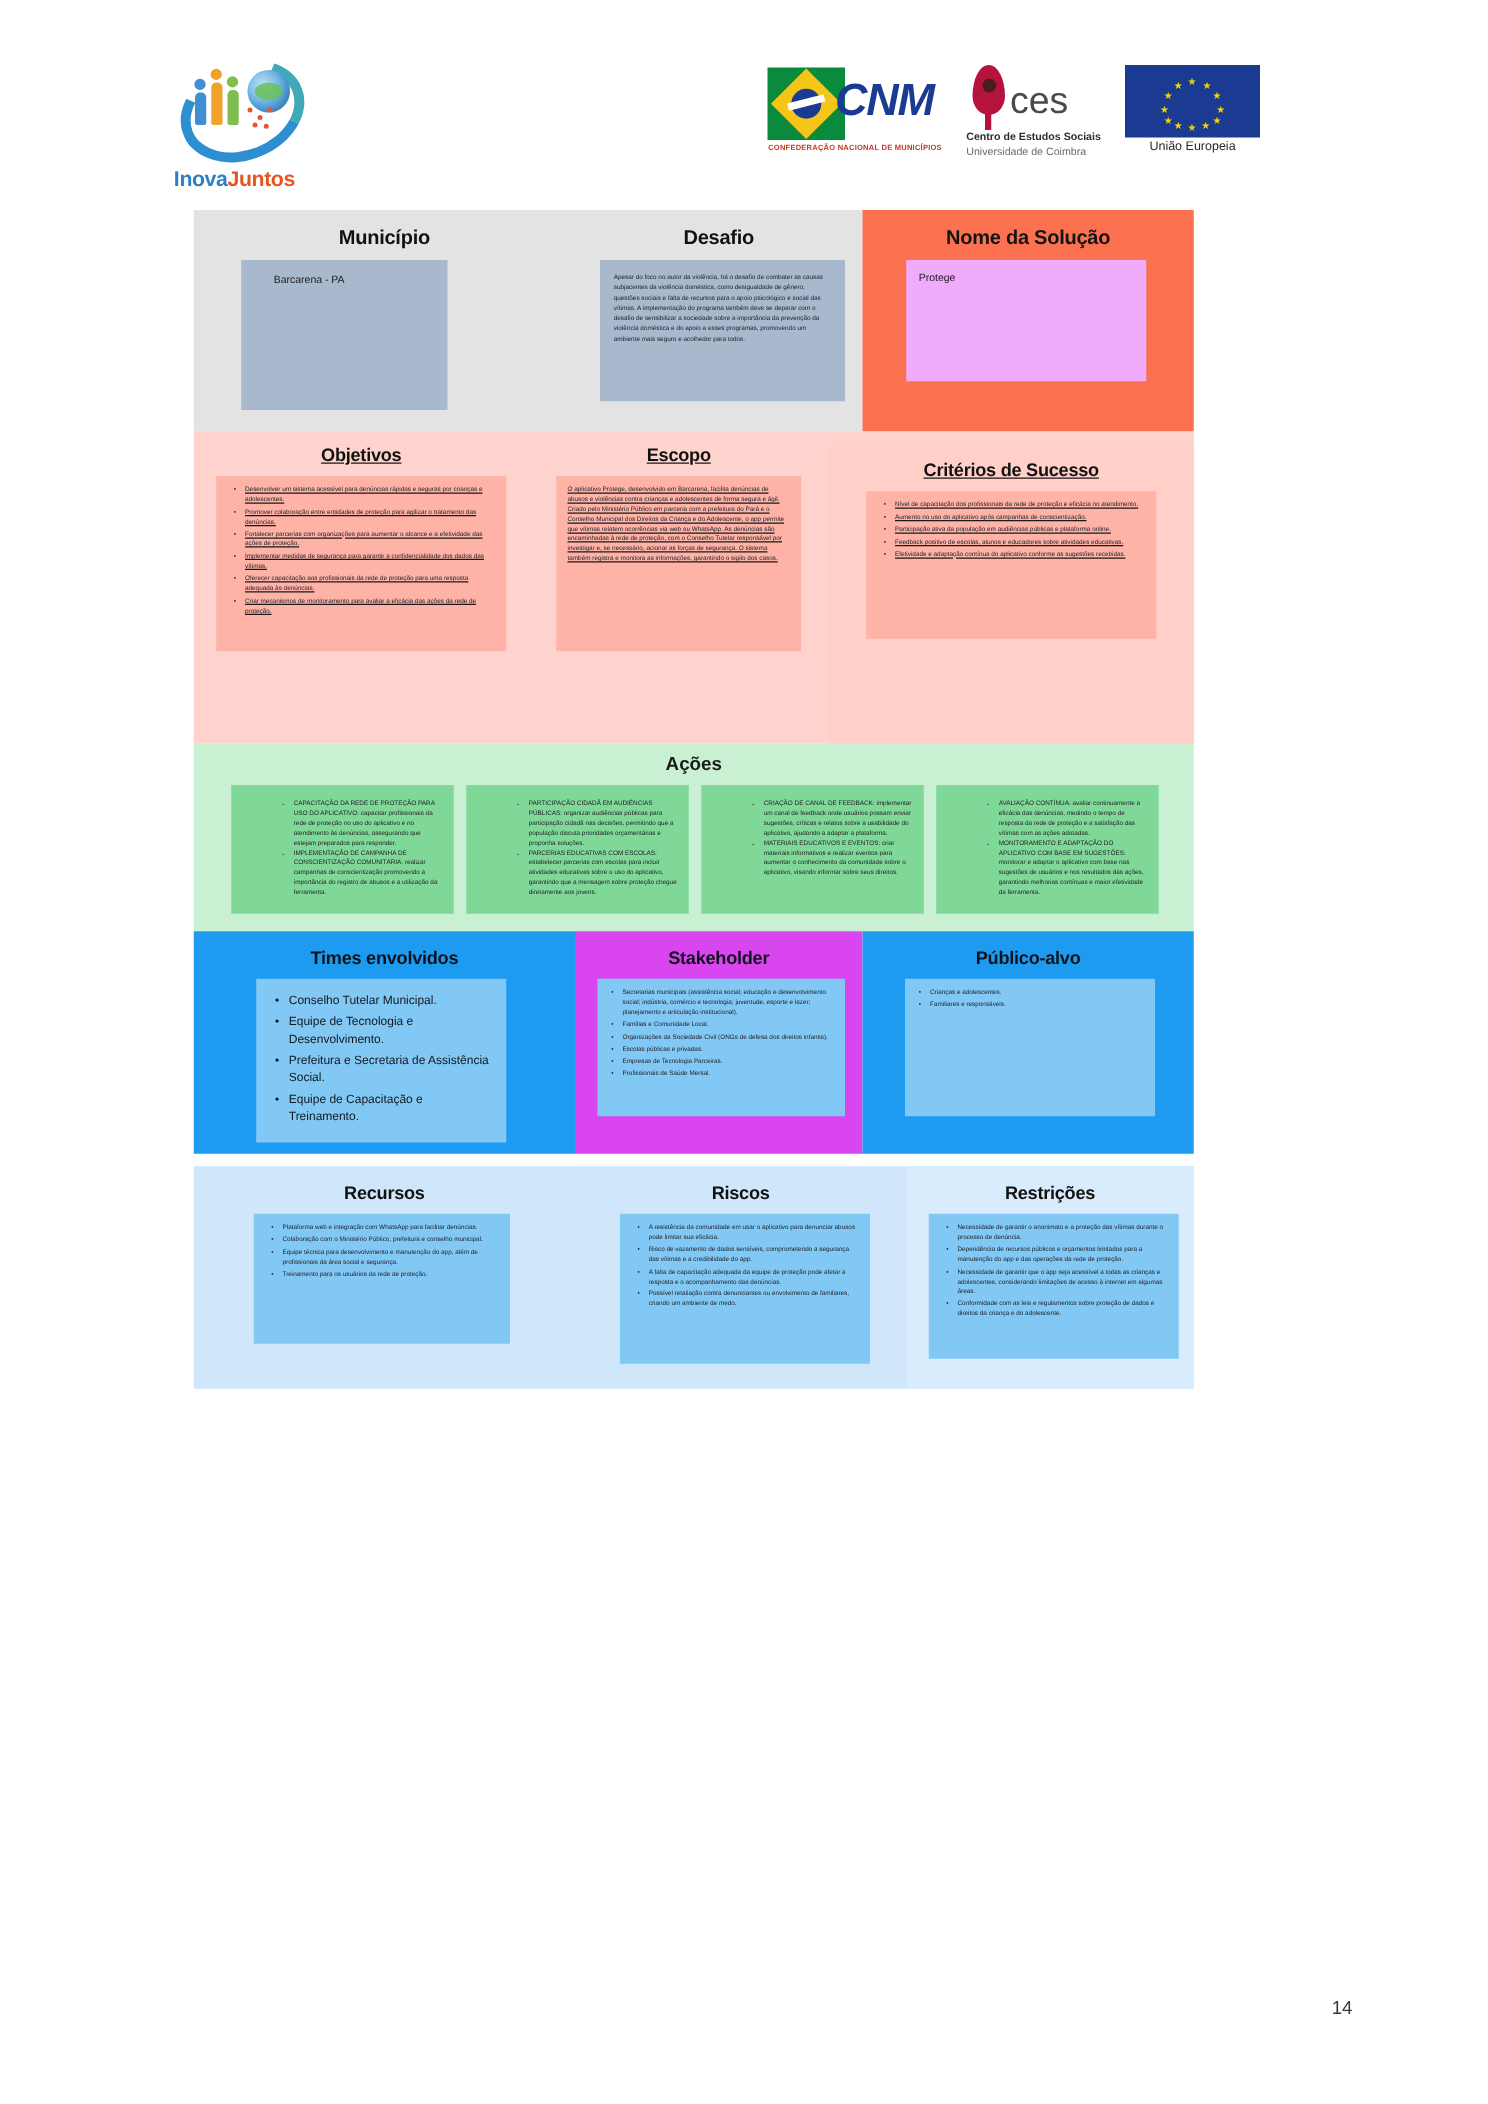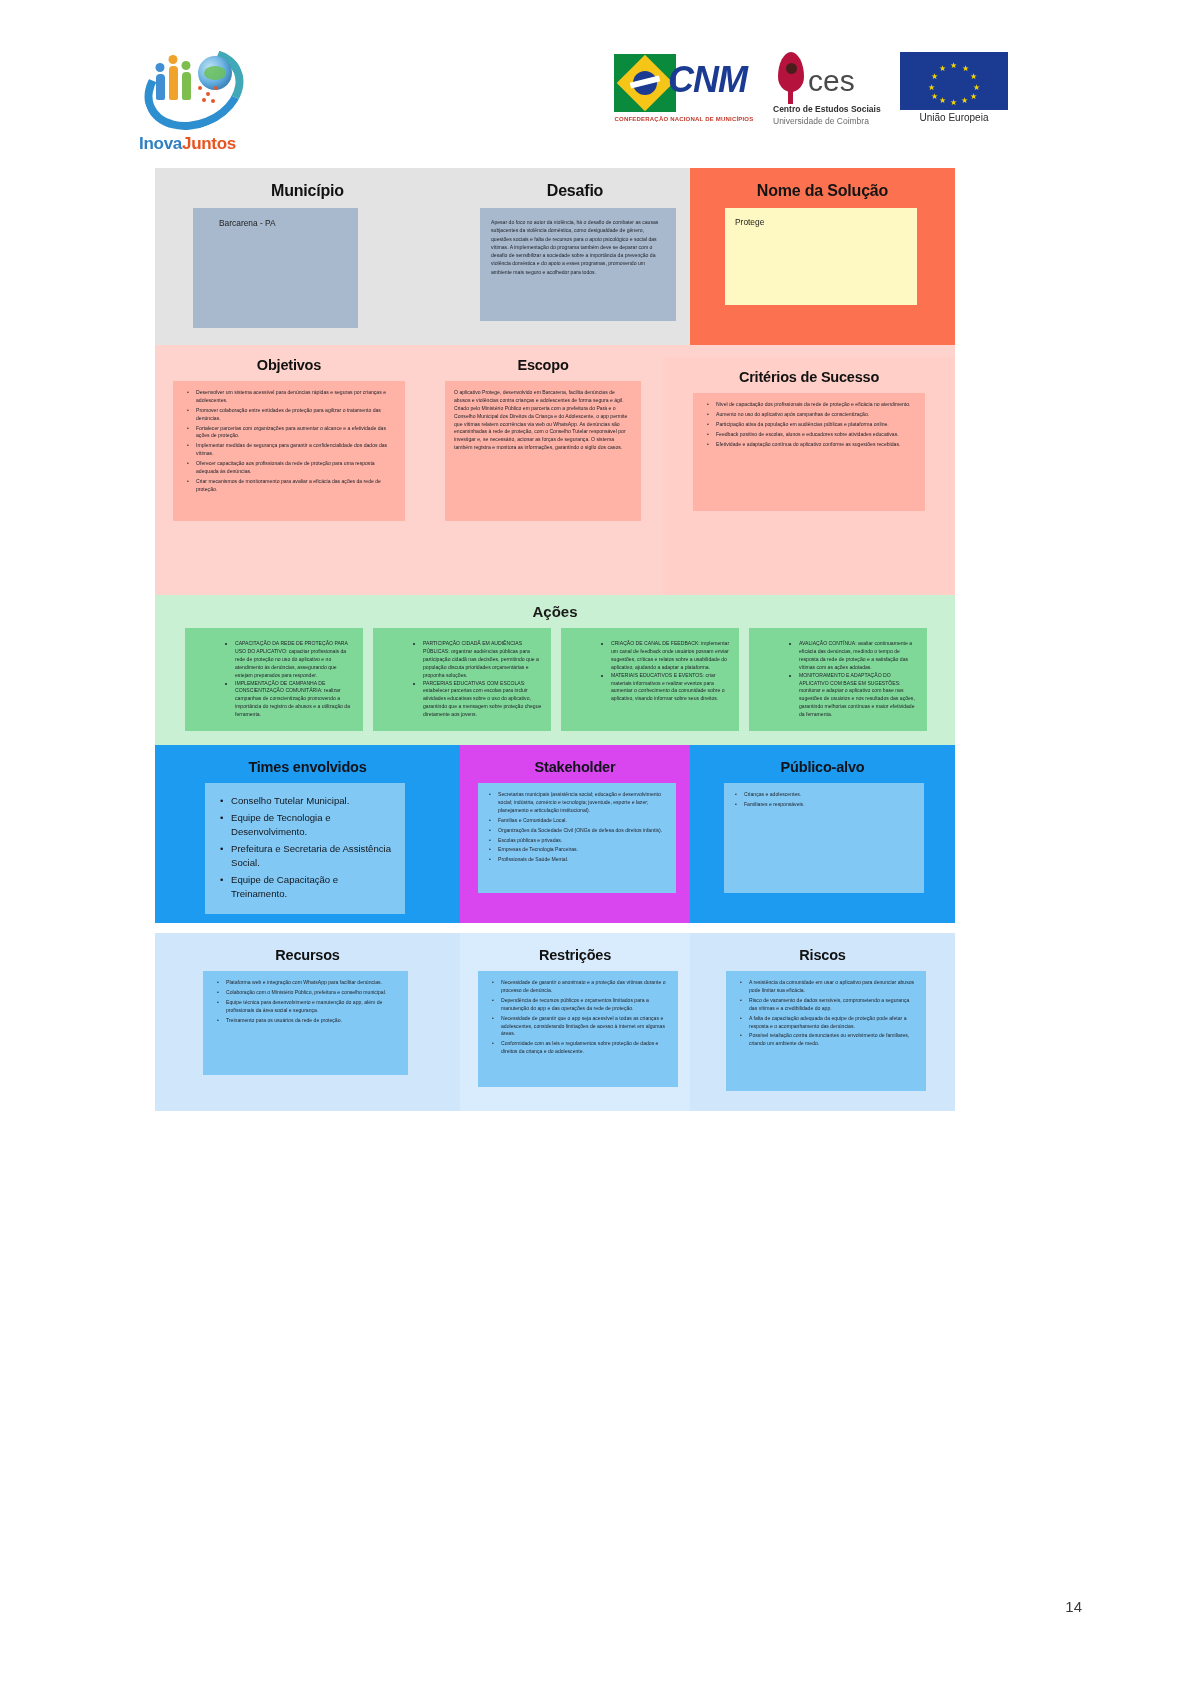--- a/index.html
+++ b/index.html
@@ -338,29 +338,29 @@
   .note-desafio {
     width: 196px;
     height: 113px;
     background: #a8b8cd;
     padding: 10px 11px;
     margin-left: 10px;
   }
   .note-nome {
     width: 192px;
     height: 97px;
-    background: #fef9c3;
+    background: #f0abfc;
     margin-left: 25px;
     padding: 9px 10px;
     font-size: 8.4px;
     color: #1d1d1d;
   }
 
   
-  .b2 { height: 250px; background: #ffd3cd; }
+  .b2 { height: 250px; background: #ffd3cd; text-decoration: underline; }
   .b2 .c-objetivos { width: 268px; }
   .b2 .c-escopo    { width: 240px; }
   .b2 .c-criterios { width: 292px; background: #ffcfc8; margin-top: 12px; }
   .b2 .cell-title { font-size: 14.5px; margin-top: 4px; }
   .note-objetivos {
     width: 232px;
     background: #ffb2a6;
     padding: 8px 9px 9px 12px;
     min-height: 140px;
   }
@@ -665,39 +665,39 @@
       <div class="cell-title">Recursos</div>
       <div class="note note-recursos micro">
         <ul>
             <li>Plataforma web e integração com WhatsApp para facilitar denúncias.</li>
             <li>Colaboração com o Ministério Público, prefeitura e conselho municipal.</li>
             <li>Equipe técnica para desenvolvimento e manutenção do app, além de profissionais da área social e segurança.</li>
             <li>Treinamento para os usuários da rede de proteção.</li>
           </ul>
       </div>
     </div>
+    <div class="cell c-riscos">
+      <div class="cell-title">Riscos</div>
+      <div class="note note-riscos micro">
+        <ul>
+            <li>A resistência da comunidade em usar o aplicativo para denunciar abusos pode limitar sua eficácia.</li>
+            <li>Risco de vazamento de dados sensíveis, comprometendo a segurança das vítimas e a credibilidade do app.</li>
+            <li>A falta de capacitação adequada da equipe de proteção pode afetar a resposta e o acompanhamento das denúncias.</li>
+            <li>Possível retaliação contra denunciantes ou envolvimento de familiares, criando um ambiente de medo.</li>
+          </ul>
+      </div>
+    </div>
     <div class="cell c-restricoes">
       <div class="cell-title">Restrições</div>
       <div class="note note-restricoes micro">
         <ul>
             <li>Necessidade de garantir o anonimato e a proteção das vítimas durante o processo de denúncia.</li>
             <li>Dependência de recursos públicos e orçamentos limitados para a manutenção do app e das operações da rede de proteção.</li>
             <li>Necessidade de garantir que o app seja acessível a todas as crianças e adolescentes, considerando limitações de acesso à internet em algumas áreas.</li>
             <li>Conformidade com as leis e regulamentos sobre proteção de dados e direitos da criança e do adolescente.</li>
           </ul>
       </div>
     </div>
-    <div class="cell c-riscos">
-      <div class="cell-title">Riscos</div>
-      <div class="note note-riscos micro">
-        <ul>
-            <li>A resistência da comunidade em usar o aplicativo para denunciar abusos pode limitar sua eficácia.</li>
-            <li>Risco de vazamento de dados sensíveis, comprometendo a segurança das vítimas e a credibilidade do app.</li>
-            <li>A falta de capacitação adequada da equipe de proteção pode afetar a resposta e o acompanhamento das denúncias.</li>
-            <li>Possível retaliação contra denunciantes ou envolvimento de familiares, criando um ambiente de medo.</li>
-          </ul>
-      </div>
-    </div>
   </div>
 
 </div>
 
 <div class="page-number">14</div>
 
 </body></html>

